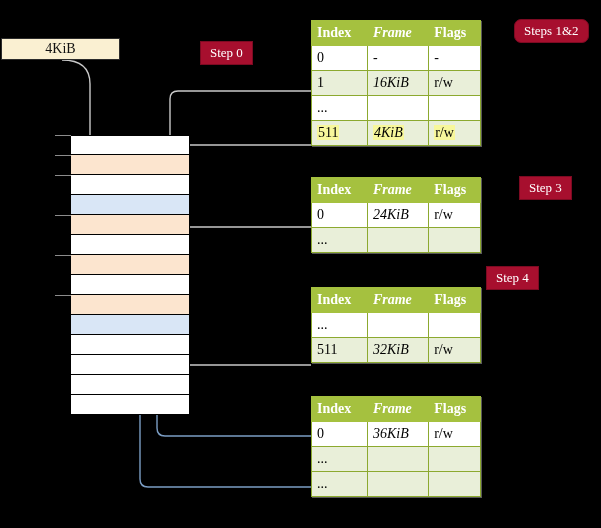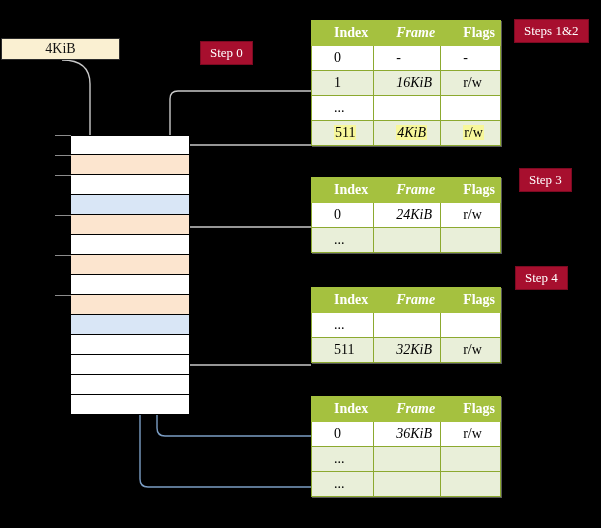--- a/index.html
+++ b/index.html
@@ -42,36 +42,36 @@
   .badge{
     position:absolute;
     background:#a70f2e;color:#ffffff;
     border:1px solid #7d0a22;
     font-size:13px;line-height:1;
     padding:4px 9px 5px 9px;
     white-space:nowrap;
     box-shadow:1px 1px 0 #000;
   }
   #badge-step0{left:200px;top:41px;}
-  #badge-steps12{left:514px;top:19px;}
-  #badge-step3{left:519px;top:168px;}
-  #badge-step4{left:515px;top:266px;}
+  #badge-steps12{left:514px;top:19px;border-radius:7px;}
+  #badge-step3{left:519px;top:176px;}
+  #badge-step4{left:486px;top:266px;}
 
   
   .ptable{
     position:absolute;width:170px;
     border-collapse:collapse;
     background:#fcfcf4;
     border:1px solid #7f9f2e;
     box-shadow:1px 1px 0 rgba(255,255,255,.35);
   }
   .ptable td,.ptable th{
     border:1px solid #8ca92f;
     font-size:14px;line-height:1;
-    padding:4px 5px 5px 22px;
+    padding:4px 5px 5px 5px;
     height:15px;
     text-align:left;
     font-weight:normal;
     white-space:nowrap;
     overflow:hidden;
   }
   .ptable th{
     background:#a5c13f;color:#ffffff;font-weight:bold;
     border-color:#a5c13f;
   }

